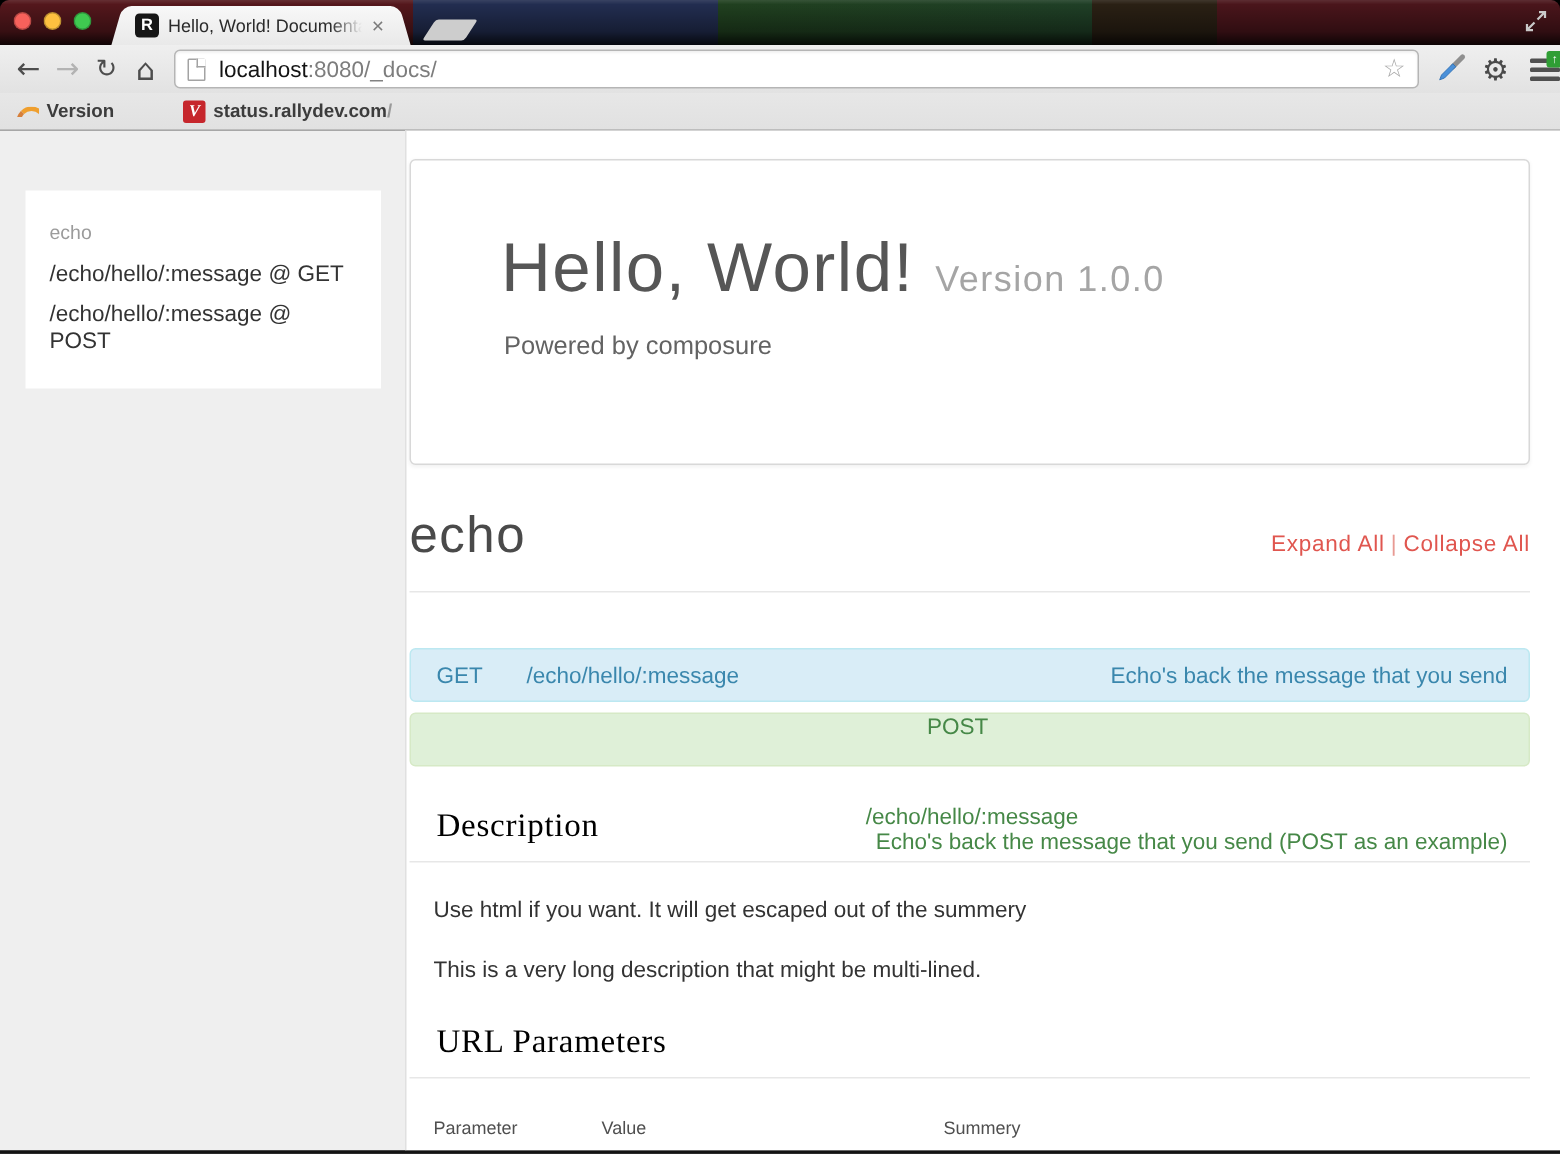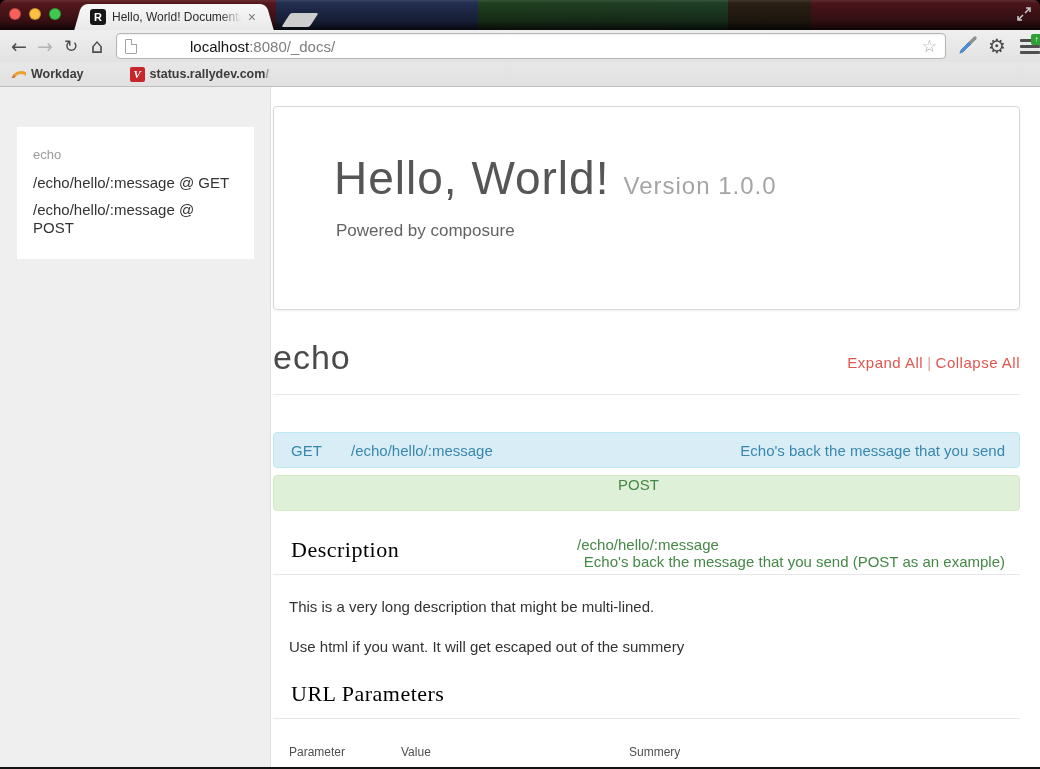--- a/index.html
+++ b/index.html
@@ -45,21 +45,21 @@
   .toolbar { position:relative; height:32px; background:linear-gradient(#efefef,#e2e2e2);
              display:flex; align-items:center; }
   .navbtn { font-family:"DejaVu Sans",sans-serif; font-size:19px; line-height:19px; color:#4d4d4d;
             width:26px; text-align:center; flex:0 0 auto; }
   .navbtn.disabled { color:#b3b3b3; }
   .navbtn.back { margin-left:6px; }
   .navbtn.reload { font-size:17px; }
   .navbtn.home { font-size:20px; }
   .urlbar { position:relative; flex:0 0 830px; height:26px; margin-left:6px; background:#fff;
             border:1px solid #b5b5b5; border-radius:4px; box-shadow:inset 0 1px 2px rgba(0,0,0,0.07);
-            display:flex; align-items:center; padding:12px 8px;gap:44px; }
+            display:flex; align-items:center; padding:12px 8px; }
   .docicon { width:12px; height:15px; background:#fff; border:1px solid #a3a3a3; border-radius:1px;
              position:relative; flex:0 0 12px; }
   .docicon::before { content:""; position:absolute; top:-1px; right:-1px; width:5px; height:5px;
              background:#fff; border-left:1px solid #a3a3a3; border-bottom:1px solid #a3a3a3; }
   .url-text { margin-left:9px; font-size:15px; color:#7d7d7d; white-space:nowrap; }
   .url-text b { color:#141414; font-weight:normal; }
   .urlbar .star { margin-left:auto; font-family:"DejaVu Sans",sans-serif; font-size:17px; color:#a8a8a8; }
   .toolbtn { margin-left:10px; flex:0 0 auto; display:flex; align-items:center; }
   .gear { font-family:"DejaVu Sans",sans-serif; font-size:20px; color:#4a4a4a; line-height:20px; }
   .menu-icon { position:relative; width:20px; height:16px; margin:0 6px 0 4px; }
@@ -176,21 +176,21 @@
           <span class="bar b2"></span>
           <span class="bar b3"></span>
         <span class="menu-badge">↑</span>
       </span>
     </span>
   </div>
 
   <div class="bookmarks">
     <span class="bm">
       <span class="wd-icon"></span>
-      <span class="bm-label">Workday</span>
+      <span class="bm-label">Version</span>
     </span>
     <span class="bm">
       <span class="rally-icon">V</span>
       <span class="bm-label">status.rallydev.com</span>
         <span class="bm-suffix">/</span>
     </span>
   </div>
 
   <div class="content">
 
@@ -226,22 +226,22 @@
         <span class="ep-summary">Echo's back the message that you send</span>
       </div>
       <div class="endpoint post">
         <span class="ep-method">POST</span>
         <span class="ep-path">/echo/hello/:message</span>
         <span class="ep-summary">Echo's back the message that you send (POST as an example)</span>
       </div>
 
       <div class="subhead">Description</div>
       <hr class="rule">
+      <p class="desc-p">Use html if you want. It will get escaped out of the summery</p>
       <p class="desc-p">This is a very long description that might be multi-lined.</p>
-      <p class="desc-p">Use html if you want. It will get escaped out of the summery</p>
 
       <div class="subhead">URL Parameters</div>
       <hr class="rule">
 
       <table class="params">
         <thead>
           <tr>
             <th class="col-param">Parameter</th>
             <th class="col-value">Value</th>
             <th>Summery</th>

